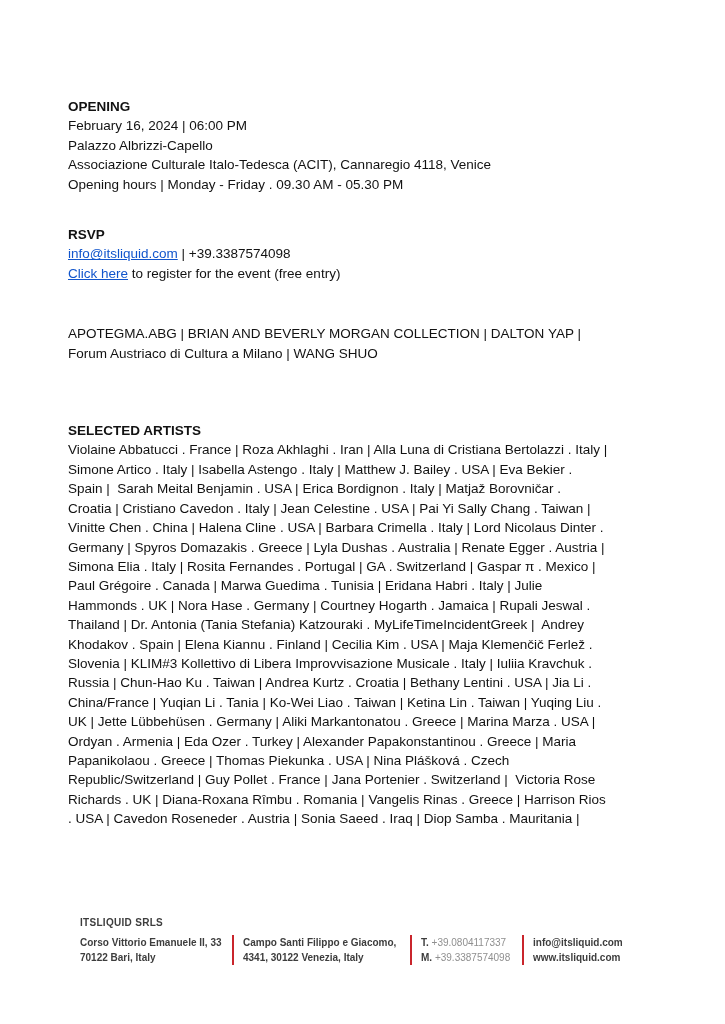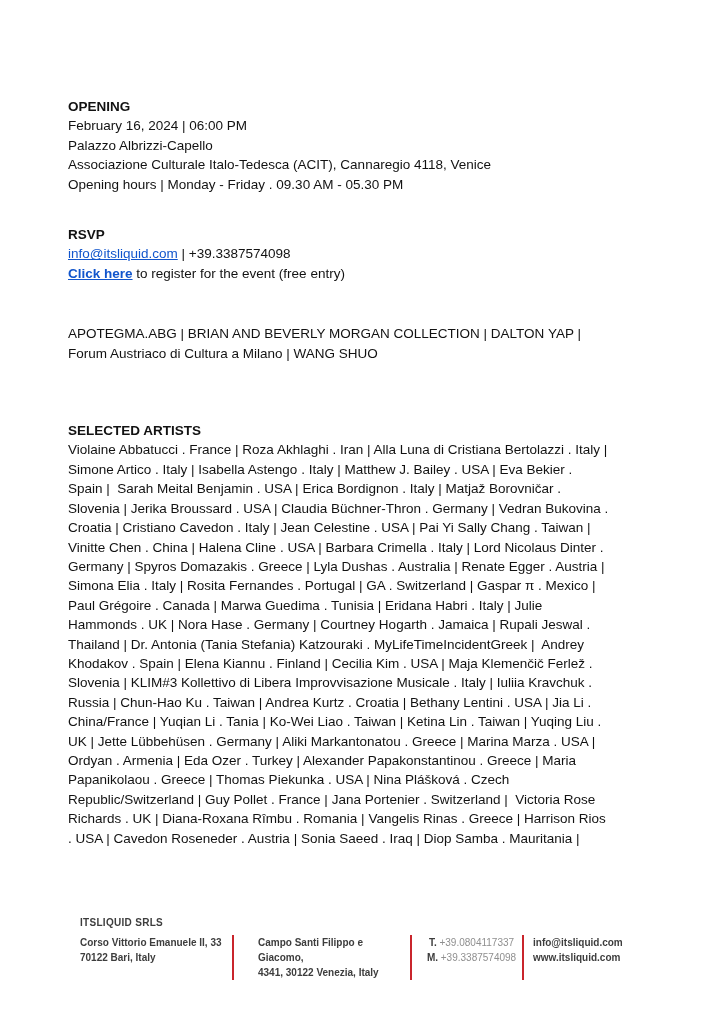--- a/index.html
+++ b/index.html
@@ -14,29 +14,29 @@
     color:#121212;
     overflow:hidden;
   }
   .content{position:absolute;left:68px;top:97px;width:592px;}
   .heading{font-weight:bold;white-space:pre;}
   .line,[data-repeat] > div{white-space:pre;}
   section.opening{margin-bottom:31px;}
   section.rsvp{margin-bottom:41px;}
   section.supported{margin-bottom:58px;}
   a.link{color:#1155CC;text-decoration:underline;cursor:pointer;}
-  a.link.bold{font-weight:bold;}
+  a.link.bold{font-weight:normal;}
   
   .footer{position:absolute;left:80px;top:915px;width:600px;color:#3d3d3d;}
   .footer .brand{font-size:10px;font-weight:bold;letter-spacing:.3px;line-height:16px;}
   .footer .cols{display:flex;margin-top:4px;font-size:10px;font-weight:bold;line-height:15px;}
   .footer .col{box-sizing:border-box;}
   .footer .col1{width:152px;}
-  .footer .col2{width:178px;border-left:2px solid #C9252C;padding-left:24px;}
-  .footer .col3{width:112px;border-left:2px solid #C9252C;padding-left:9px;text-align:center;}
+  .footer .col2{width:178px;border-left:2px solid #C9252C;padding-left:9px;}
+  .footer .col3{width:112px;border-left:2px solid #C9252C;padding-left:9px;}
   .footer .col4{border-left:2px solid #C9252C;padding-left:9px;}
   .footer .val{font-weight:normal;color:#8f8f8f;}
 </style>
 </head>
 <body>
 
 <div class="page">
   <div class="content">
 
     <section class="opening">
@@ -61,21 +61,20 @@
           <div>Forum Austriaco di Cultura a Milano | WANG SHUO</div>
         </div>
     </section>
 
     <section class="artists">
       <div class="heading">SELECTED ARTISTS</div>
       <div data-repeat="artists.lines">
           <div>Violaine Abbatucci . France | Roza Akhlaghi . Iran | Alla Luna di Cristiana Bertolazzi . Italy |</div>
           <div>Simone Artico . Italy | Isabella Astengo . Italy | Matthew J. Bailey . USA | Eva Bekier .</div>
           <div>Spain |  Sarah Meital Benjamin . USA | Erica Bordignon . Italy | Matjaž Borovničar .</div>
-          <div>Slovenia | Jerika Broussard . USA | Claudia Büchner-Thron . Germany | Vedran Bukovina .</div>
           <div>Croatia | Cristiano Cavedon . Italy | Jean Celestine . USA | Pai Yi Sally Chang . Taiwan |</div>
           <div>Vinitte Chen . China | Halena Cline . USA | Barbara Crimella . Italy | Lord Nicolaus Dinter .</div>
           <div>Germany | Spyros Domazakis . Greece | Lyla Dushas . Australia | Renate Egger . Austria |</div>
           <div>Simona Elia . Italy | Rosita Fernandes . Portugal | GA . Switzerland | Gaspar π . Mexico |</div>
           <div>Paul Grégoire . Canada | Marwa Guedima . Tunisia | Eridana Habri . Italy | Julie</div>
           <div>Hammonds . UK | Nora Hase . Germany | Courtney Hogarth . Jamaica | Rupali Jeswal .</div>
           <div>Thailand | Dr. Antonia (Tania Stefania) Katzouraki . MyLifeTimeIncidentGreek |  Andrey</div>
           <div>Khodakov . Spain | Elena Kiannu . Finland | Cecilia Kim . USA | Maja Klemenčič Ferlež .</div>
           <div>Slovenia | KLIM#3 Kollettivo di Libera Improvvisazione Musicale . Italy | Iuliia Kravchuk .</div>
           <div>Russia | Chun-Hao Ku . Taiwan | Andrea Kurtz . Croatia | Bethany Lentini . USA | Jia Li .</div>

